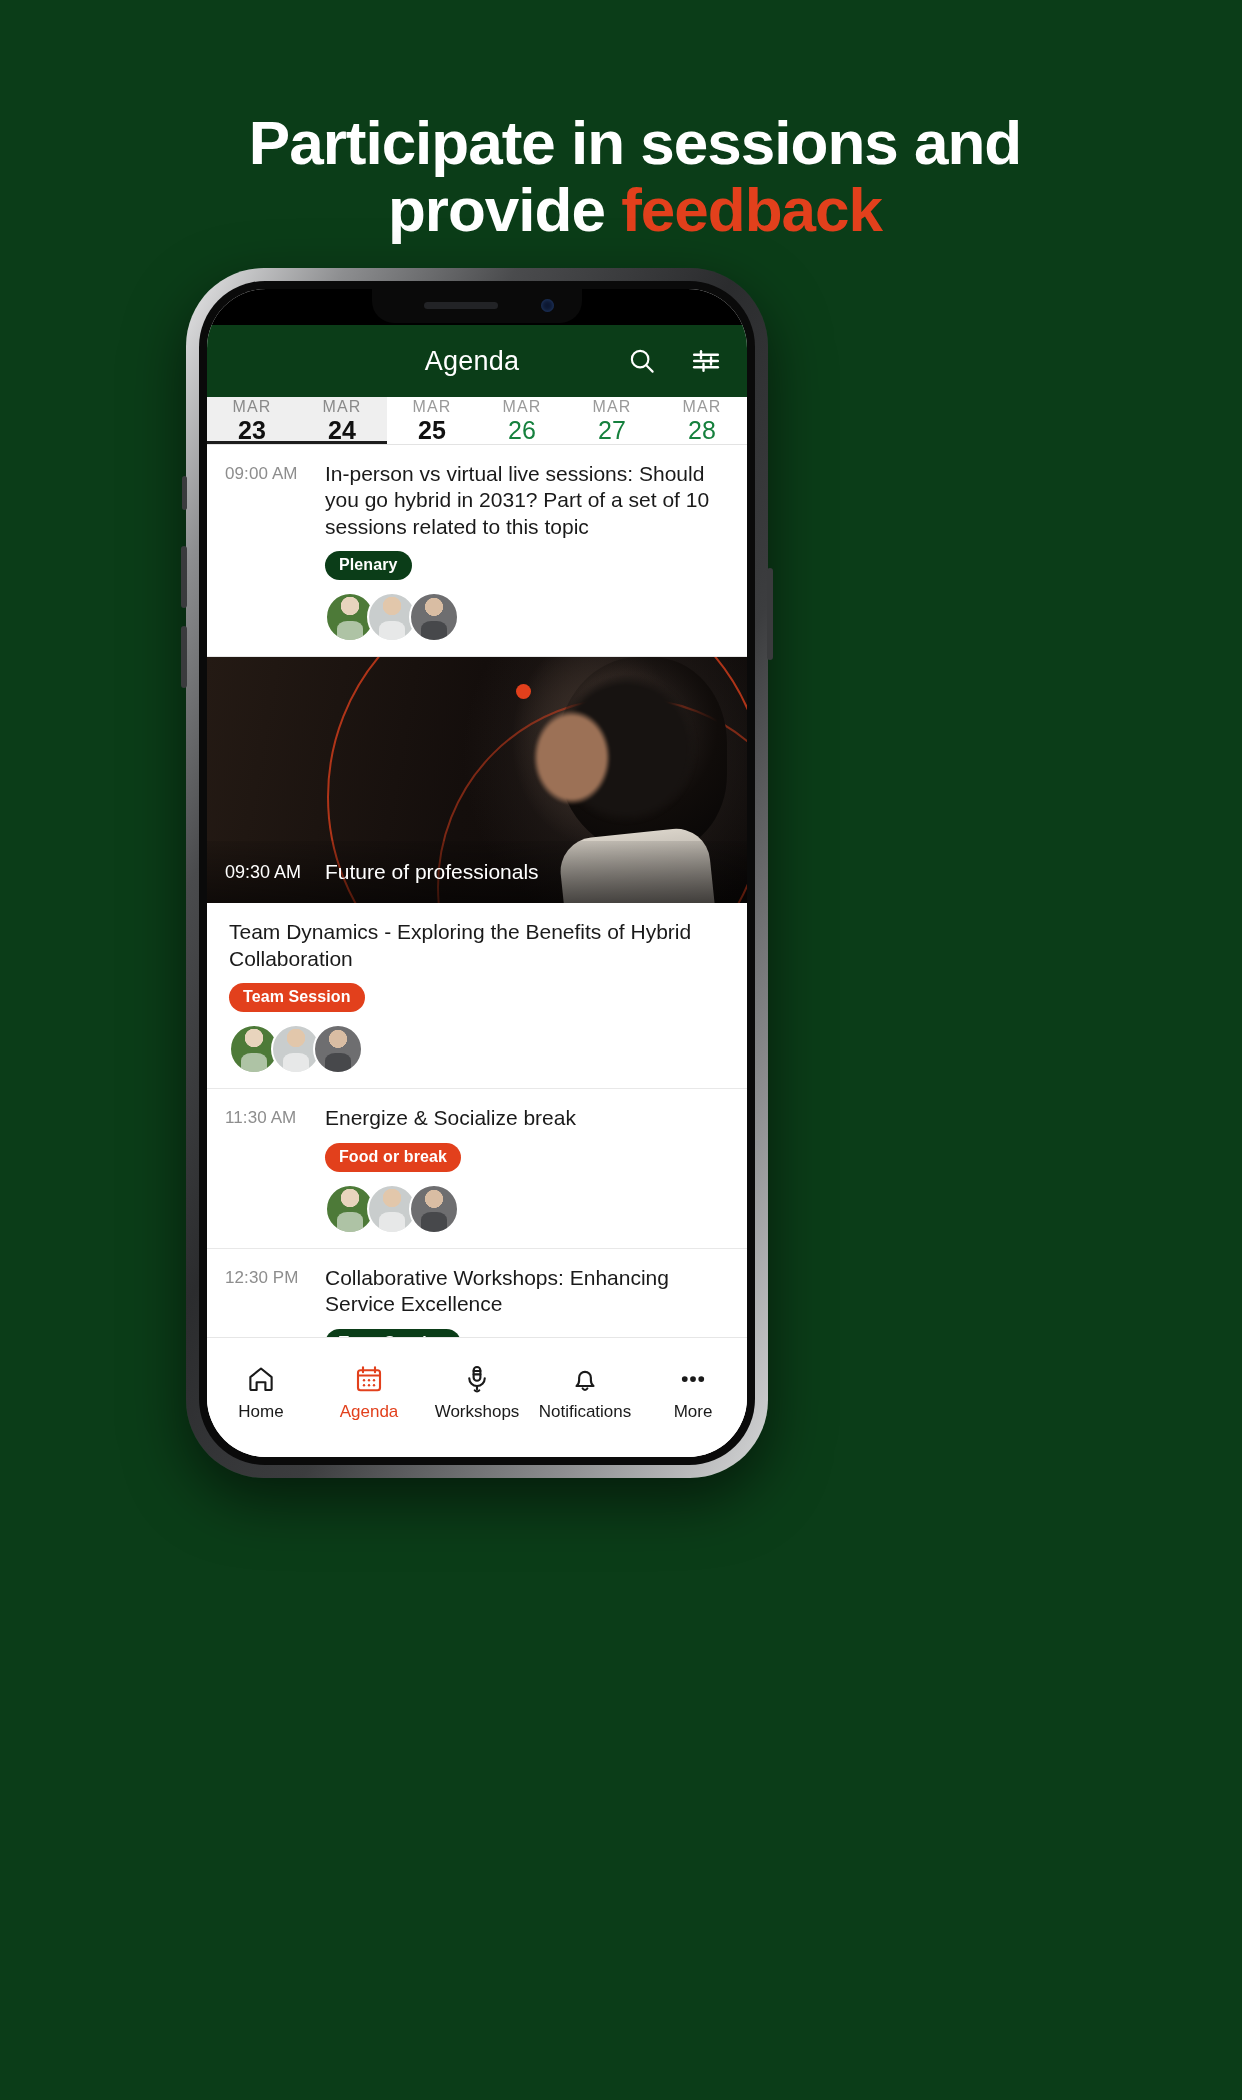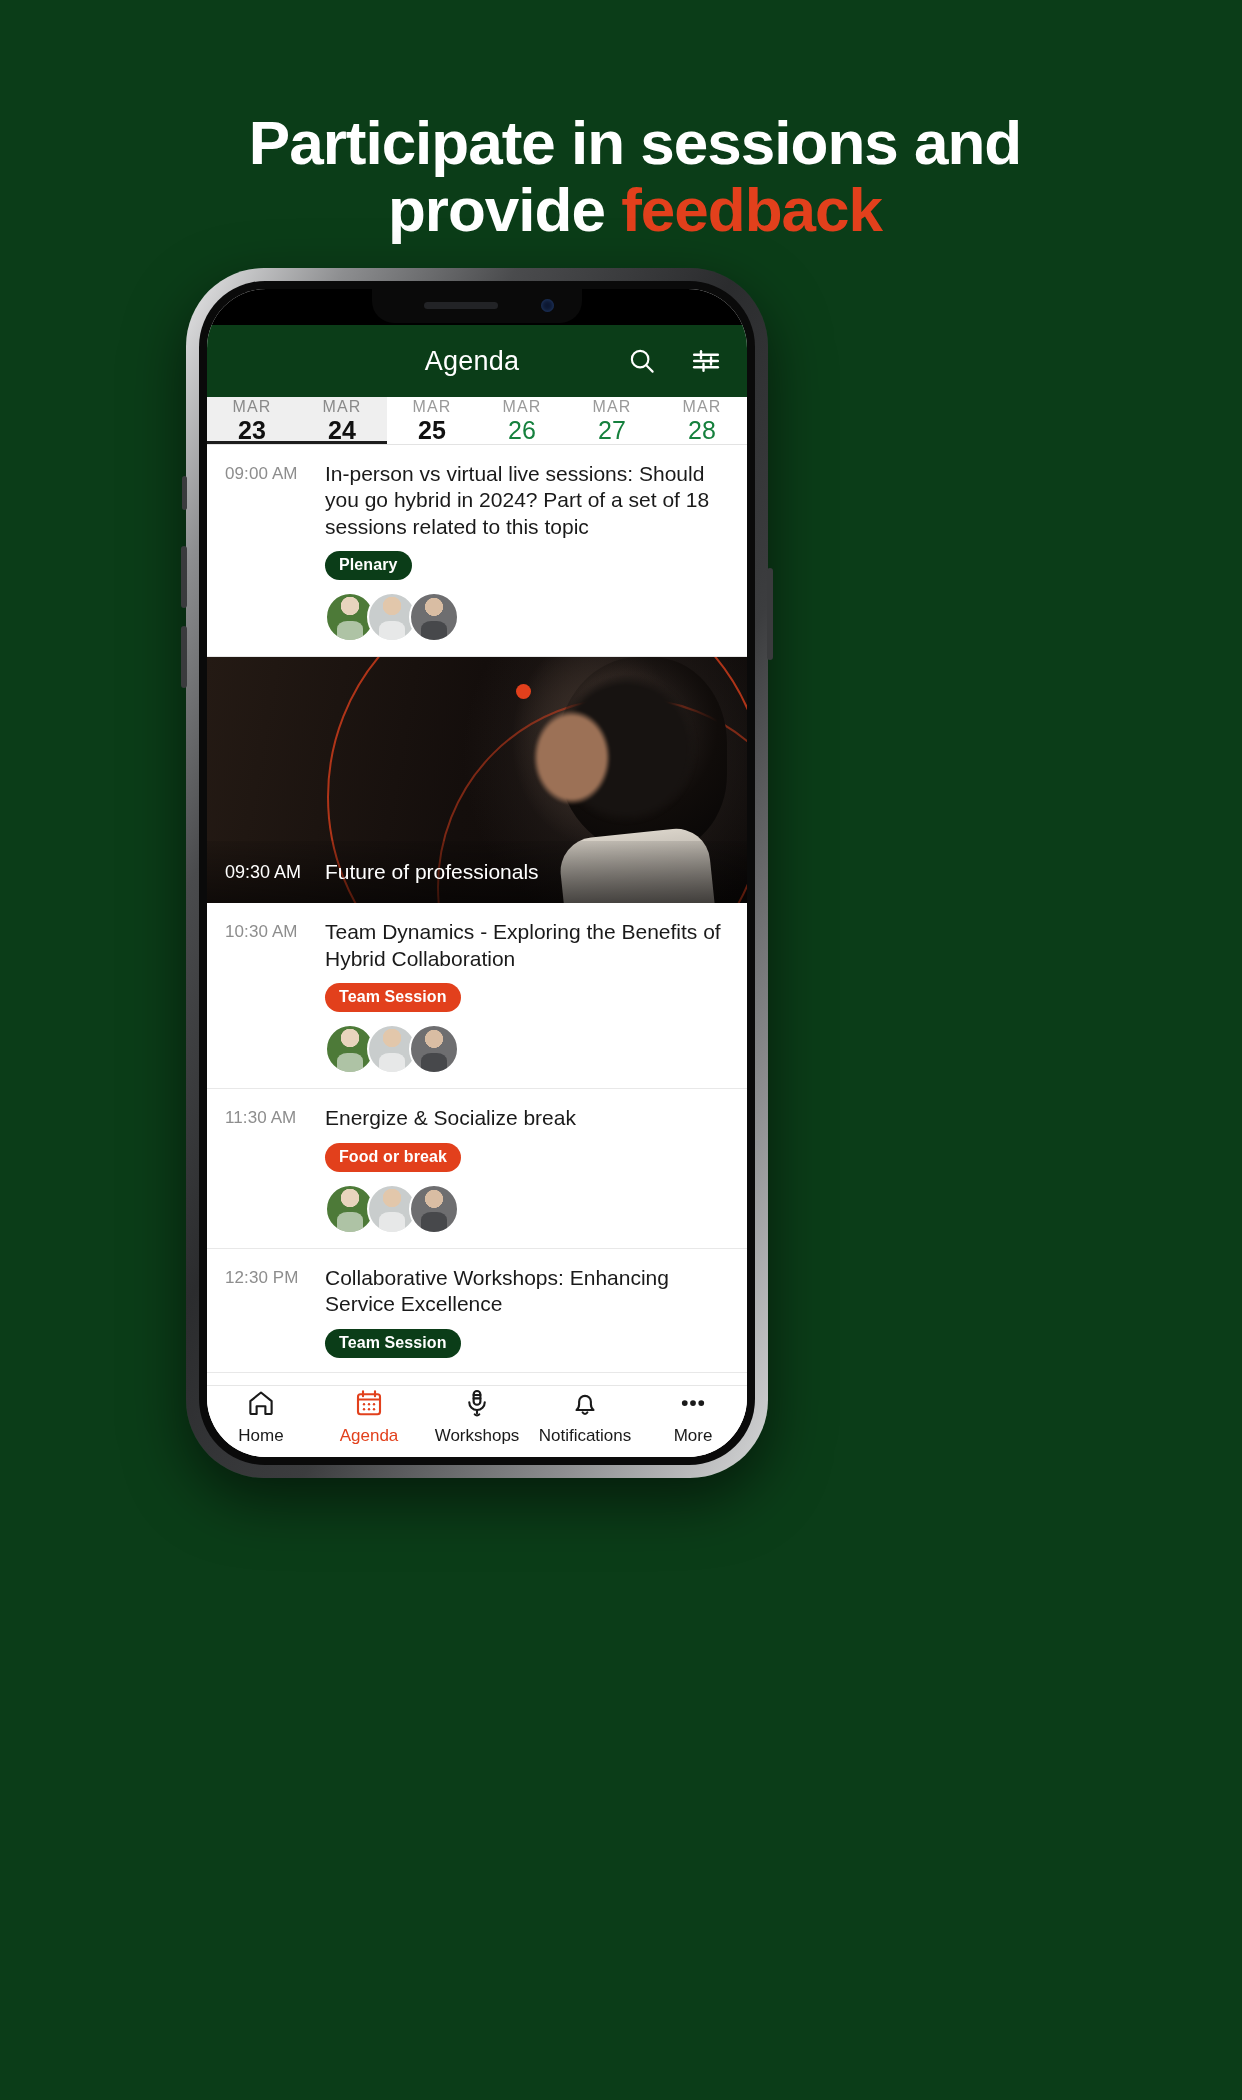--- a/index.html
+++ b/index.html
@@ -184,21 +184,21 @@
     position: absolute; left: 0; right: 0; bottom: 0;
     height: 62px; display: flex; align-items: center;
     padding: 0 18px; background: linear-gradient(180deg, rgba(0,0,0,.1), rgba(0,0,0,.55));
   }
   .feat-bar .time { width: 96px; flex: none; color: #ffffff; font-size: 18px; }
   .feat-bar .title { color: #ffffff; font-size: 21px; padding-left: 4px; }
 
   
   .bottomnav {
     position: absolute; left: 0; right: 0; bottom: 0;
-    height: 72px; background: #ffffff;
+    height: 120px; background: #ffffff;
     display: flex; align-items: center; border-top: 1px solid #e6e6e6;
     padding-bottom: 10px; z-index: 30;
   }
   .navitem {
     flex: 1; display: flex; flex-direction: column;
     align-items: center; justify-content: center; gap: 7px; cursor: pointer;
   }
   .navitem .lbl { font-size: 17px; color: #1a1a1a; }
   .navitem.active .lbl { color: #E2401C; }
   .navicon { height: 32px; display: flex; align-items: center; justify-content: center; }
@@ -276,21 +276,21 @@
             <span class="m">MAR</span>
             <span class="d">28</span>
           </div>
         </div>
 
         <div class="list">
 
           <div class="session">
             <div class="time">09:00 AM</div>
             <div class="body">
-              <div class="title">In-person vs virtual live sessions: Should you go hybrid in 2024? Part of a set of 18 sessions related to this topic</div>
+              <div class="title">In-person vs virtual live sessions: Should you go hybrid in 2031? Part of a set of 10 sessions related to this topic</div>
               <span class="badge green">Plenary</span>
               <div class="avatars">
                 <div class="avatar av1"></div>
                 <div class="avatar av2"></div>
                 <div class="avatar av3"></div>
               </div>
             </div>
           </div>
 
           <div class="featured">
@@ -301,21 +301,20 @@
             <div class="feat-face"></div>
             <div class="feat-collar"></div>
             <div class="feat-dot"></div>
             <div class="feat-bar">
               <div class="time">09:30 AM</div>
               <div class="title">Future of professionals</div>
             </div>
           </div>
 
           <div class="session">
-            <div class="time">10:30 AM</div>
             <div class="body">
               <div class="title">Team Dynamics - Exploring the Benefits of Hybrid Collaboration</div>
               <span class="badge orange">Team Session</span>
               <div class="avatars">
                 <div class="avatar av1"></div>
                 <div class="avatar av2"></div>
                 <div class="avatar av3"></div>
               </div>
             </div>
           </div>

